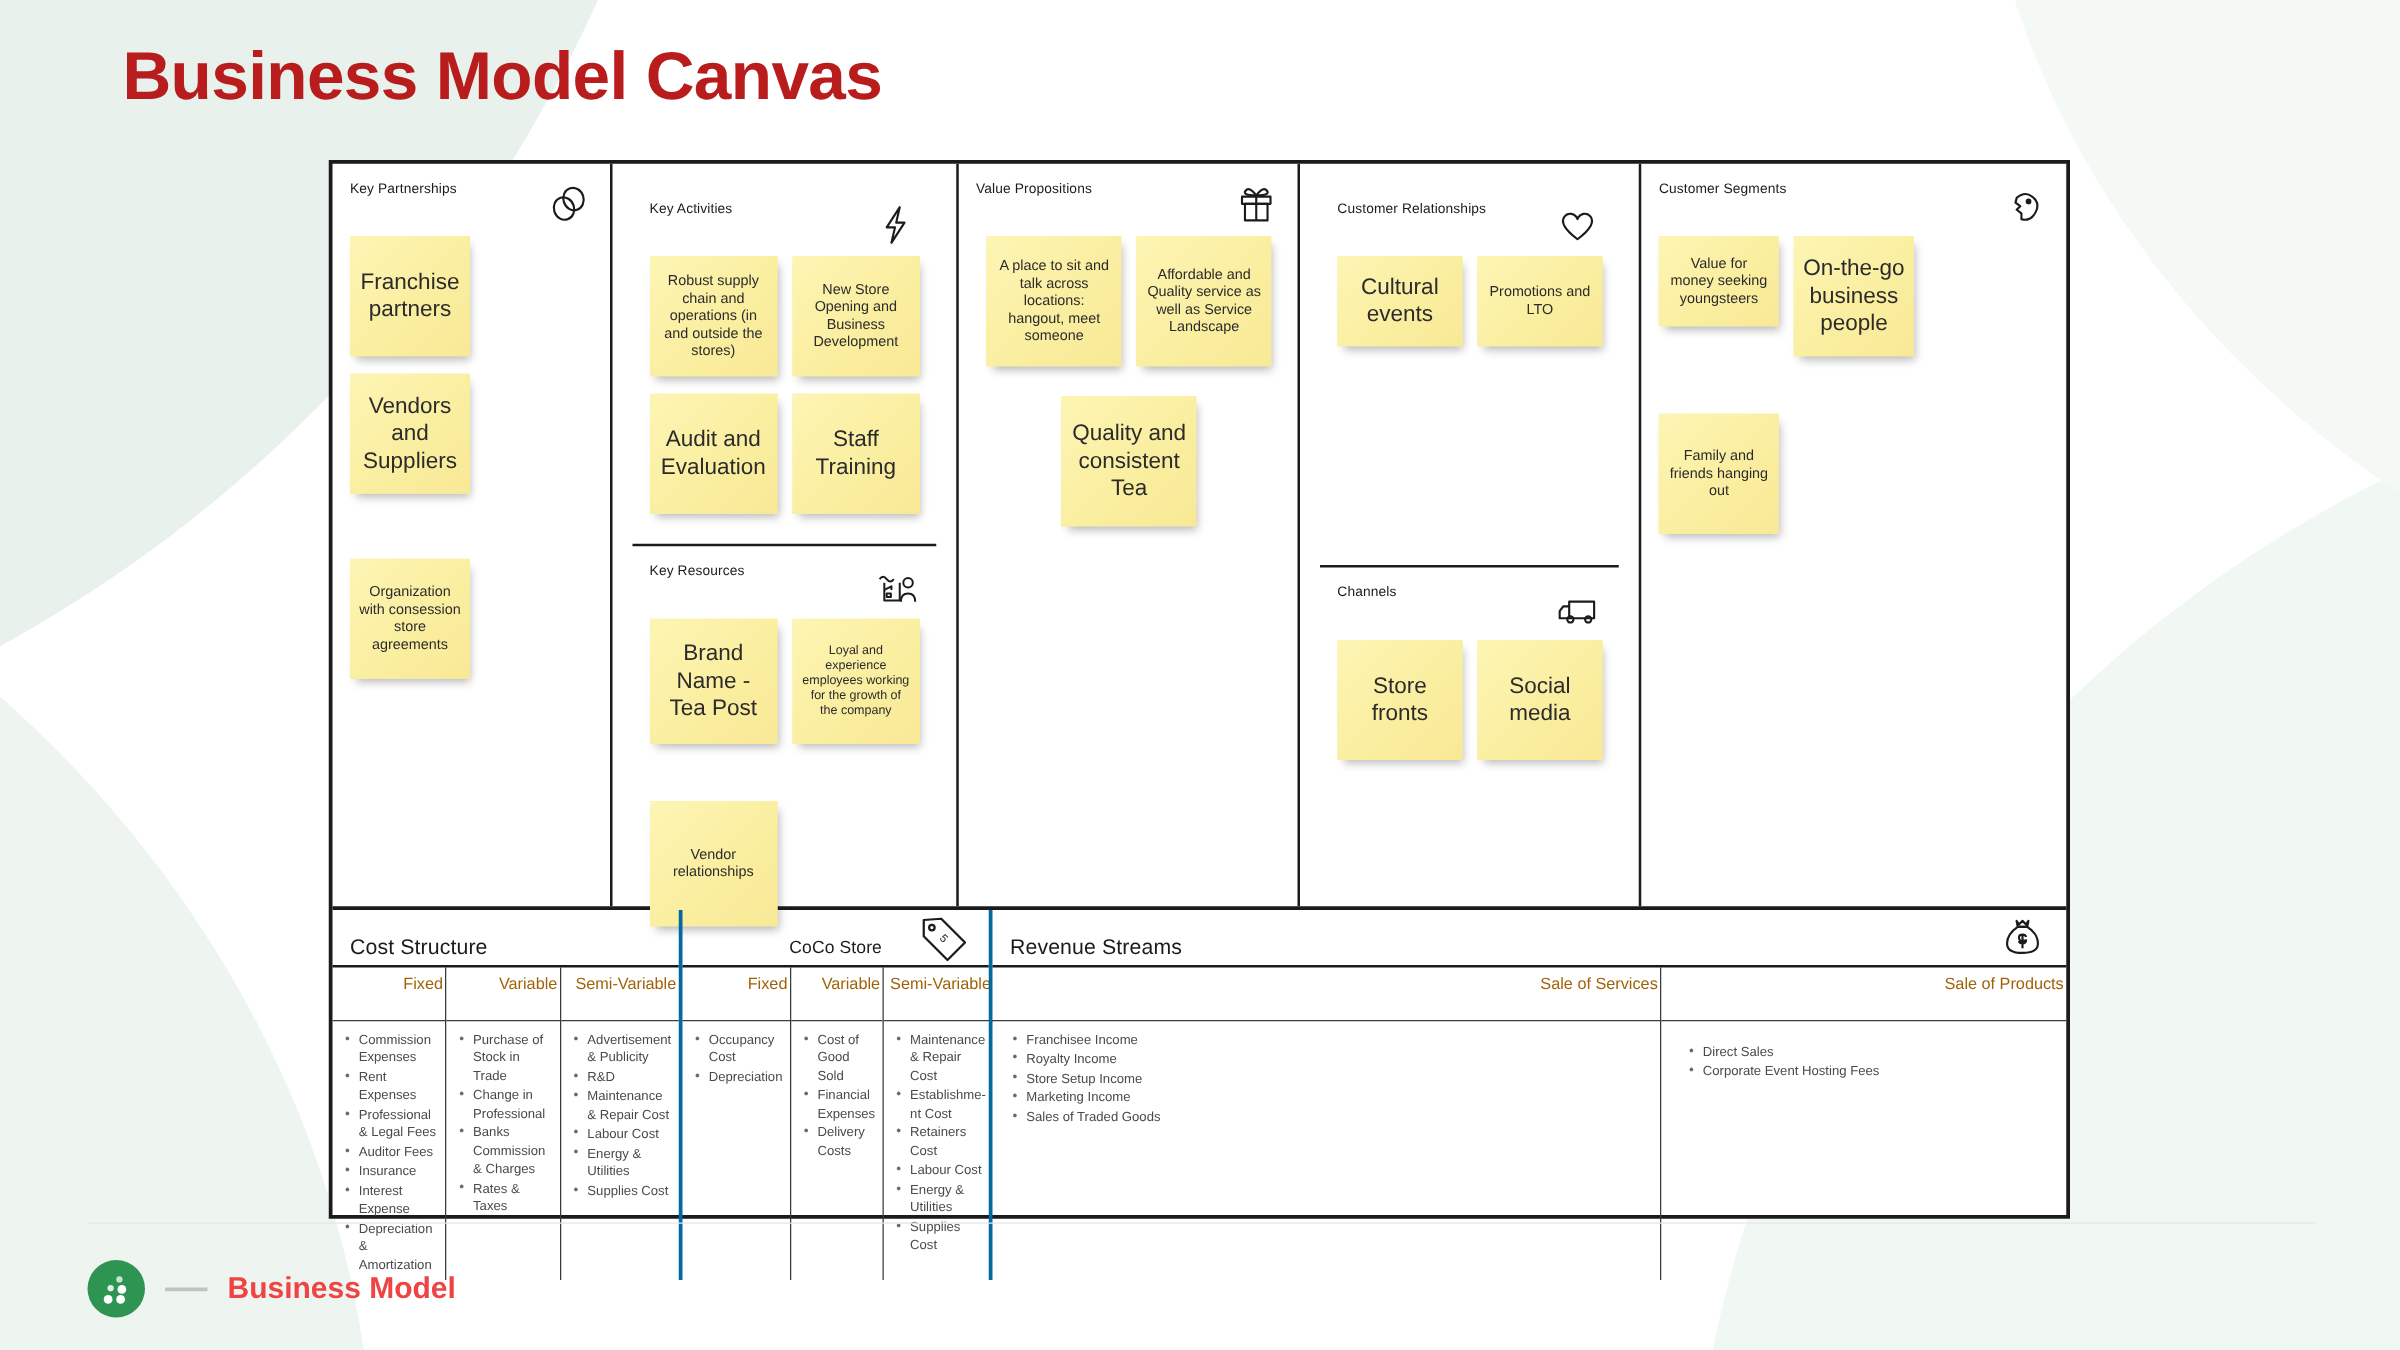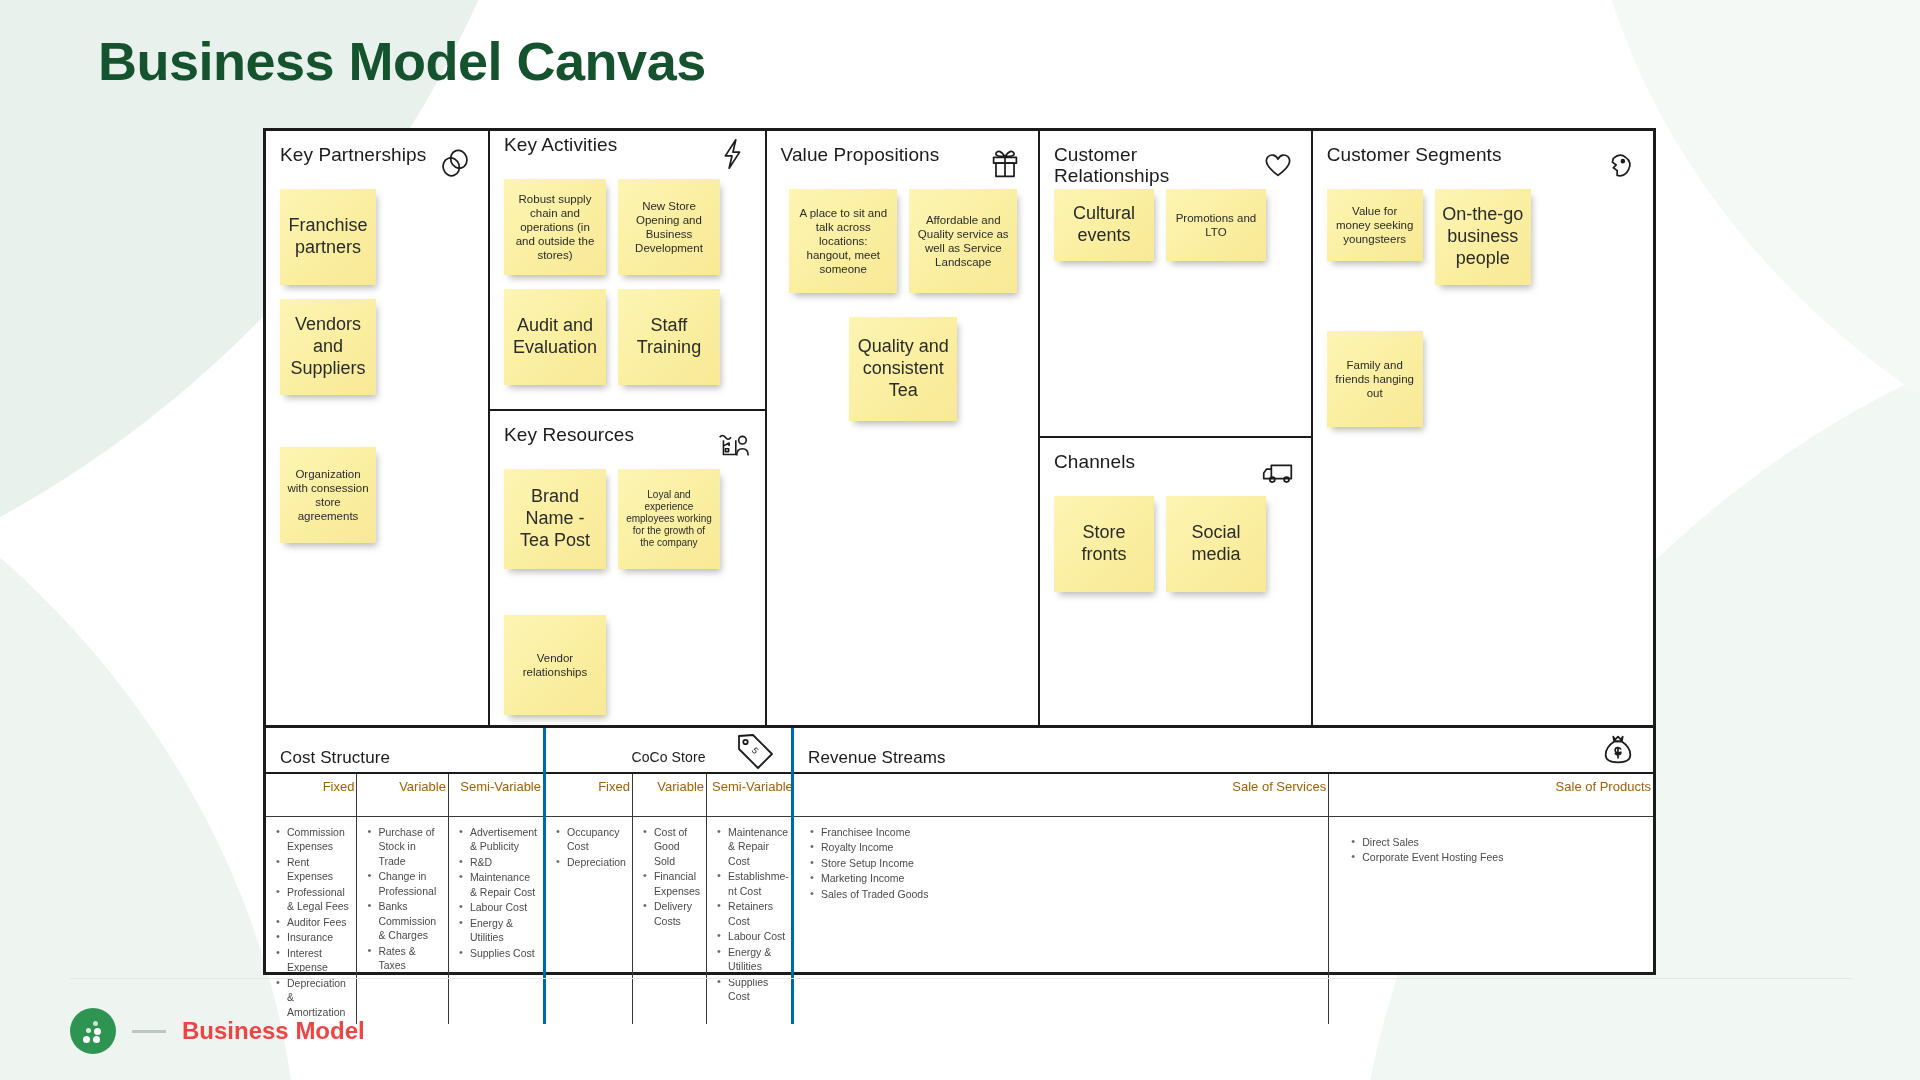--- a/index.html
+++ b/index.html
@@ -41,21 +41,21 @@
     background: #f4f9f5;
     border-radius: 0 0 0 100%;
   }
 
   
   .title {
     position: absolute;
     left: 98px; top: 30px;
     font-size: 54px;
     font-weight: bold;
-    color: #14532d;
+    color: #b91c1c;
     letter-spacing: -0.5px;
     z-index: 3;
     white-space: nowrap;
   }
 
   
   .canvas {
     position: absolute;
     left: 263px; top: 128px;
     width: 1393px; height: 847px;
@@ -74,32 +74,32 @@
     display: flex;
     flex: 1 1 auto;
   }
 
   
   .block {
     position: relative;
     padding: 14px 12px 10px 14px;
   }
   .block + .block { border-left: 2px solid #1b1b1b; }
-  .split { display: flex; flex-direction: column; padding: 0; justify-content: flex-end; }
+  .split { display: flex; flex-direction: column; padding: 16px; }
   .split > .sub { flex: 1 1 0; padding: 14px 12px 10px 14px; position: relative; }
   .split > .sub + .sub { border-top: 2px solid #1b1b1b; }
 
   .block-head {
     display: flex;
     align-items: flex-start;
     justify-content: space-between;
     height: 34px;
   }
   .block-title {
-    font-size: 19px;
+    font-size: 11px;
     color: #1b1b1b;
     letter-spacing: 0.1px;
     line-height: 1.1;
   }
   .block-icon { width: 42px; height: 38px; flex: 0 0 auto; }
   .block-icon svg { display: block; width: 100%; height: 100%; }
 
   .notes {
     display: flex;
     flex-wrap: wrap;

